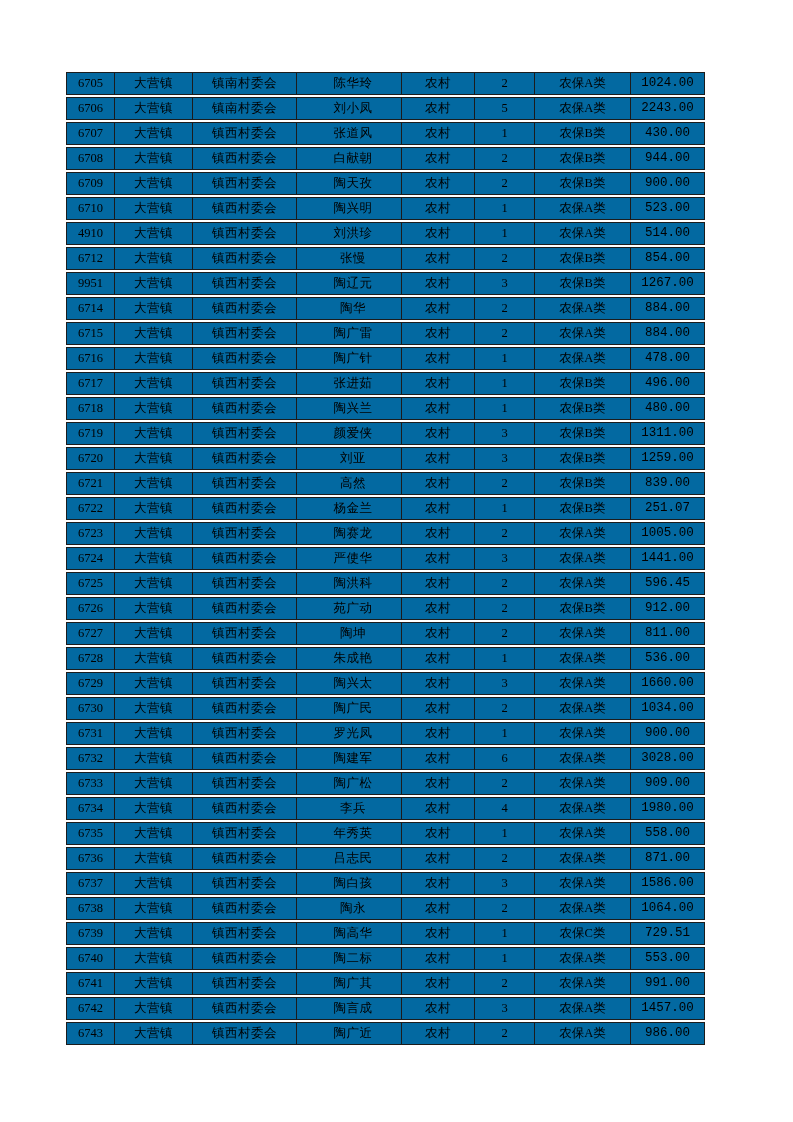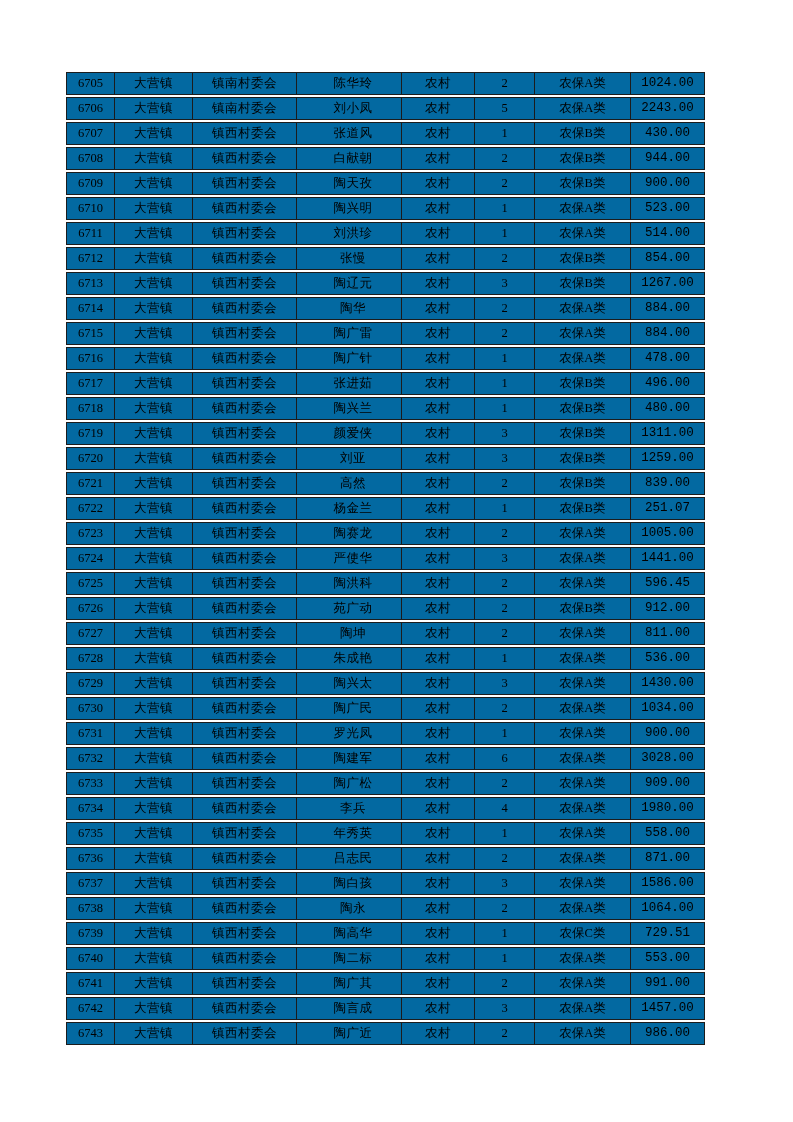--- a/index.html
+++ b/index.html
@@ -109,41 +109,41 @@
     <div class="cell c-seq">6710</div>
     <div class="cell c-town">大营镇</div>
     <div class="cell c-village">镇西村委会</div>
     <div class="cell c-name">陶兴明</div>
     <div class="cell c-residence">农村</div>
     <div class="cell c-count">1</div>
     <div class="cell c-category">农保A类</div>
     <div class="cell c-amount">523.00</div>
   </div>
     <div class="t-row">
-    <div class="cell c-seq">6711</div>
+    <div class="cell c-seq">4910</div>
     <div class="cell c-town">大营镇</div>
     <div class="cell c-village">镇西村委会</div>
     <div class="cell c-name">刘洪珍</div>
     <div class="cell c-residence">农村</div>
     <div class="cell c-count">1</div>
     <div class="cell c-category">农保A类</div>
     <div class="cell c-amount">514.00</div>
   </div>
     <div class="t-row">
     <div class="cell c-seq">6712</div>
     <div class="cell c-town">大营镇</div>
     <div class="cell c-village">镇西村委会</div>
     <div class="cell c-name">张慢</div>
     <div class="cell c-residence">农村</div>
     <div class="cell c-count">2</div>
     <div class="cell c-category">农保B类</div>
     <div class="cell c-amount">854.00</div>
   </div>
     <div class="t-row">
-    <div class="cell c-seq">6713</div>
+    <div class="cell c-seq">9951</div>
     <div class="cell c-town">大营镇</div>
     <div class="cell c-village">镇西村委会</div>
     <div class="cell c-name">陶辽元</div>
     <div class="cell c-residence">农村</div>
     <div class="cell c-count">3</div>
     <div class="cell c-category">农保B类</div>
     <div class="cell c-amount">1267.00</div>
   </div>
     <div class="t-row">
     <div class="cell c-seq">6714</div>
@@ -296,21 +296,21 @@
     <div class="cell c-amount">536.00</div>
   </div>
     <div class="t-row">
     <div class="cell c-seq">6729</div>
     <div class="cell c-town">大营镇</div>
     <div class="cell c-village">镇西村委会</div>
     <div class="cell c-name">陶兴太</div>
     <div class="cell c-residence">农村</div>
     <div class="cell c-count">3</div>
     <div class="cell c-category">农保A类</div>
-    <div class="cell c-amount">1430.00</div>
+    <div class="cell c-amount">1660.00</div>
   </div>
     <div class="t-row">
     <div class="cell c-seq">6730</div>
     <div class="cell c-town">大营镇</div>
     <div class="cell c-village">镇西村委会</div>
     <div class="cell c-name">陶广民</div>
     <div class="cell c-residence">农村</div>
     <div class="cell c-count">2</div>
     <div class="cell c-category">农保A类</div>
     <div class="cell c-amount">1034.00</div>

